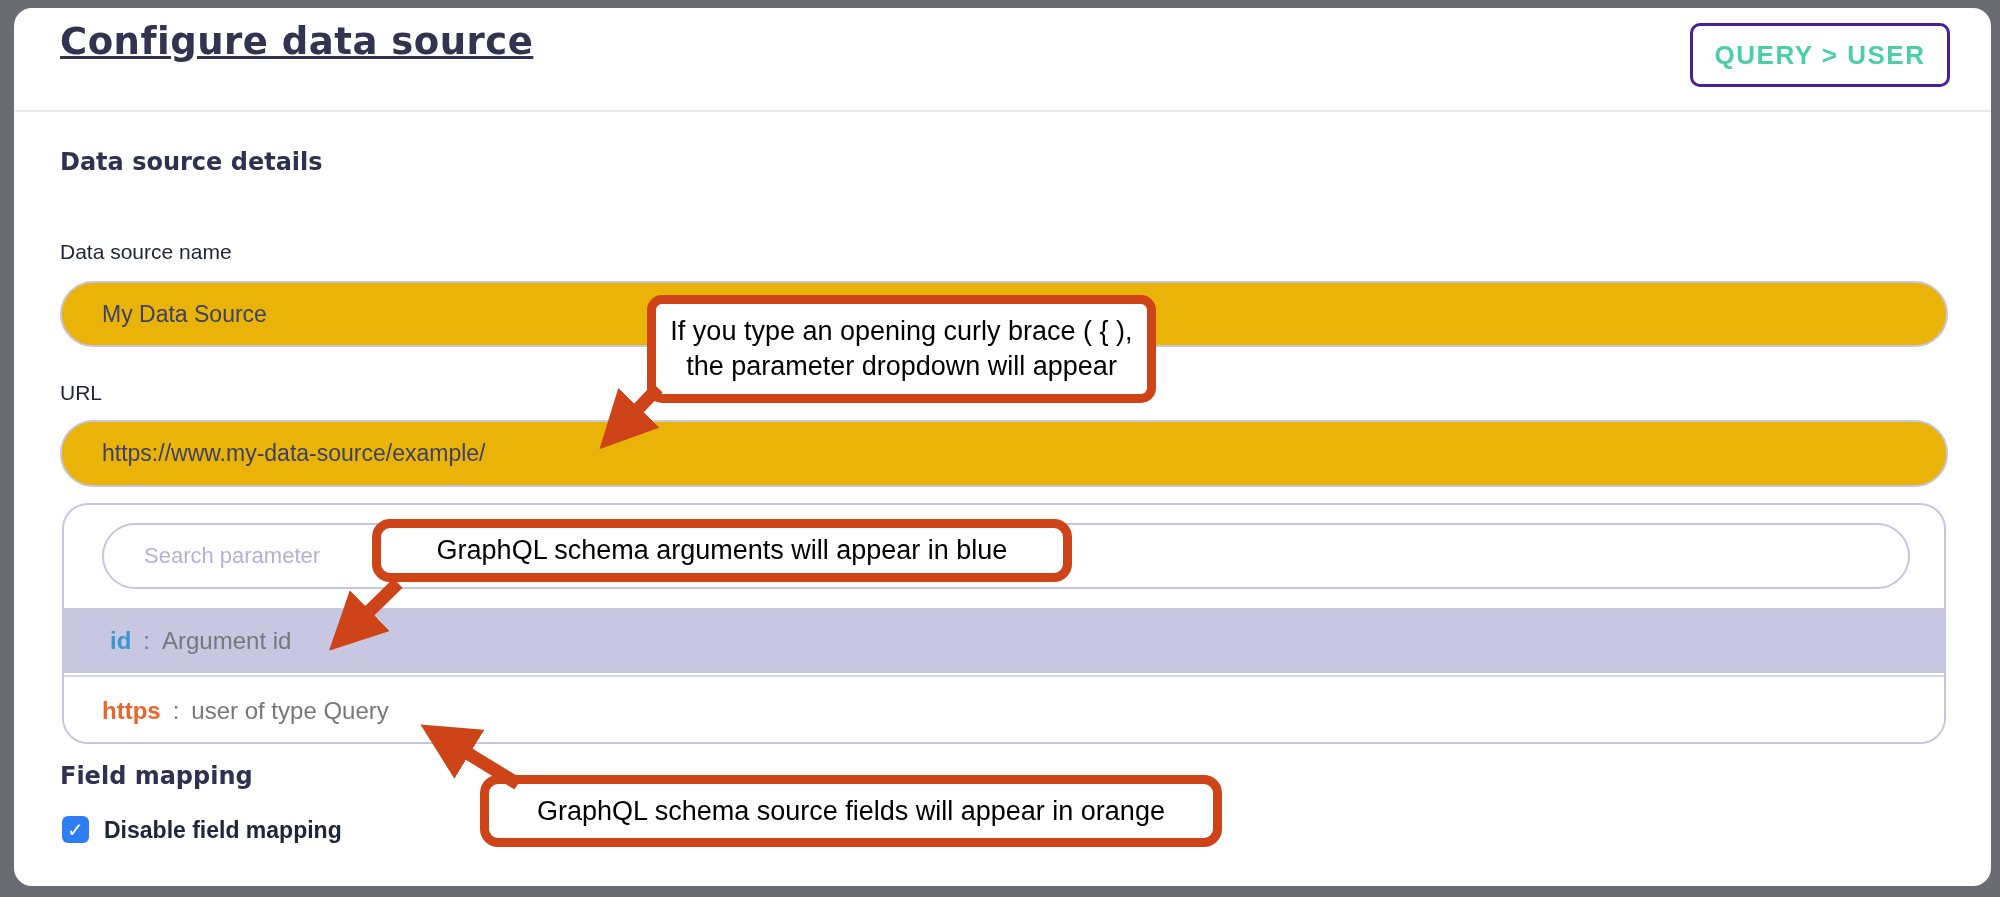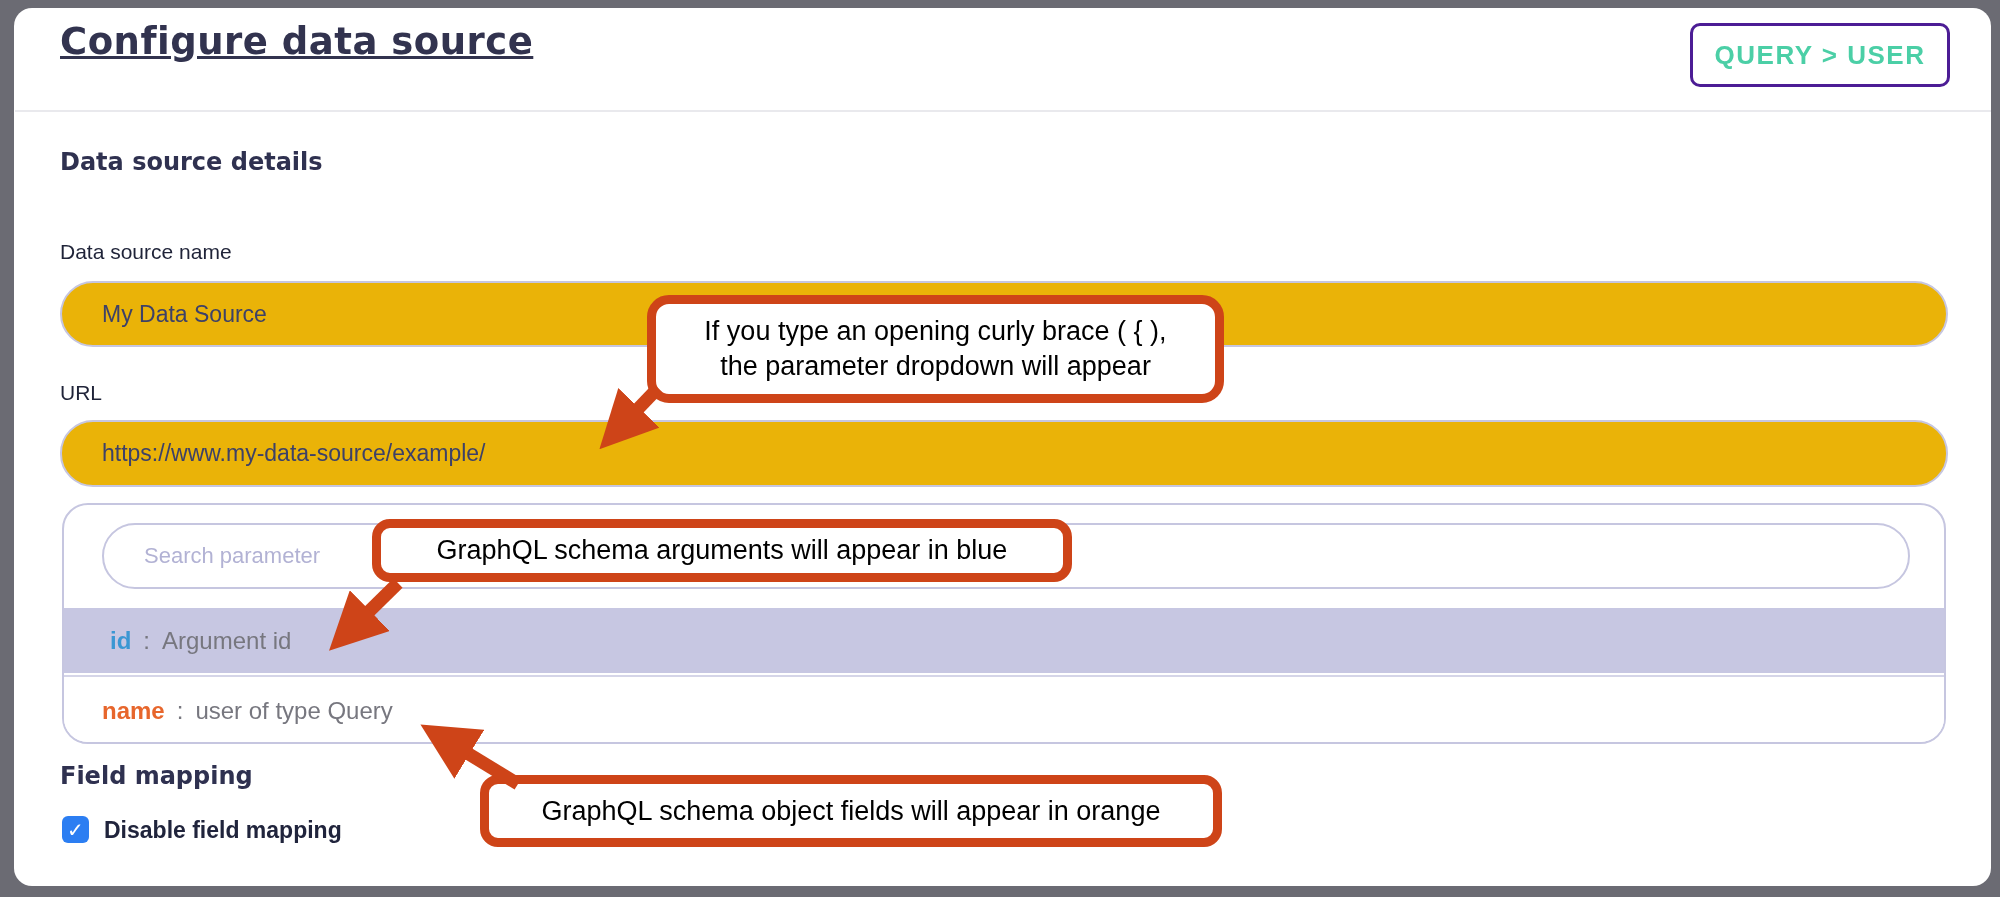--- a/index.html
+++ b/index.html
@@ -58,21 +58,21 @@
   .checkbox { position:absolute; left:62px; top:816px; width:27px; height:27px;
               background:#2c7ef2; border-radius:6px; display:flex; align-items:center;
               justify-content:center; color:#fff; font-size:20px; font-weight:700; cursor:pointer; }
   .checkbox-label { position:absolute; left:104px; top:817px; font-size:23px;
                     font-weight:600; color:#20243c; }
 
   .callout { position:absolute; background:#fff; border:9px solid #ce4418;
              color:#000; font-size:27px; line-height:35px; text-align:center;
              display:flex; flex-direction:column; align-items:center; justify-content:center;
              z-index:5; }
-  #callout-curly  { left:647px; top:295px; width:577px; height:108px; border-radius:22px; }
+  #callout-curly  { left:647px; top:295px; width:509px; height:108px; border-radius:15px; }
   #callout-blue   { left:372px; top:519px; width:700px; height:63px;  border-radius:18px; }
   #callout-orange { left:480px; top:775px; width:742px; height:72px;  border-radius:18px; }
 
   #arrow-layer { position:absolute; left:0; top:0; width:2000px; height:897px;
                  z-index:6; pointer-events:none; }
 </style>
 </head>
 <body>
 
 <div id="stage">
@@ -96,21 +96,21 @@
   <div class="dropdown-panel">
     <input class="search-input" type="text" placeholder="Search parameter" style="">
 
     <div id="row-id" class="dd-row">
       <span class="tok tok-blue">id</span>
       <span class="sep">:</span>
       <span class="desc">Argument id</span>
     </div>
 
     <div id="row-user" class="dd-row">
-      <span class="tok tok-orange">name</span>
+      <span class="tok tok-orange">https</span>
       <span class="sep">:</span>
       <span class="desc">user of type Query</span>
     </div>
   </div>
 
   <div id="field-mapping-heading" class="section-heading">Field mapping</div>
 
   <div class="checkbox">
     <span>✓</span>
   </div>
@@ -119,21 +119,21 @@
   <div id="callout-curly" class="callout">
     <div>If you type an opening curly brace ( { ),</div>
     <div>the parameter dropdown will appear</div>
   </div>
 
   <div id="callout-blue" class="callout">
     <div>GraphQL schema arguments will appear in blue</div>
   </div>
 
   <div id="callout-orange" class="callout">
-    <div>GraphQL schema object fields will appear in orange</div>
+    <div>GraphQL schema source fields will appear in orange</div>
   </div>
 
   <svg id="arrow-layer" viewBox="0 0 2000 897">
     <defs>
       <marker id="ah" markerUnits="strokeWidth" markerWidth="4.4" markerHeight="4.4" refX="3" refY="2.2" orient="auto">
         <path d="M0,0 L4.4,2.2 L0,4.4 Z" fill="#ce4418"></path>
       </marker>
     </defs>
     <line x1="658" y1="388" x2="612" y2="436" stroke="#ce4418" stroke-width="13" marker-end="url(#ah)"></line>
     <line x1="398" y1="583" x2="342" y2="638" stroke="#ce4418" stroke-width="13" marker-end="url(#ah)"></line>

